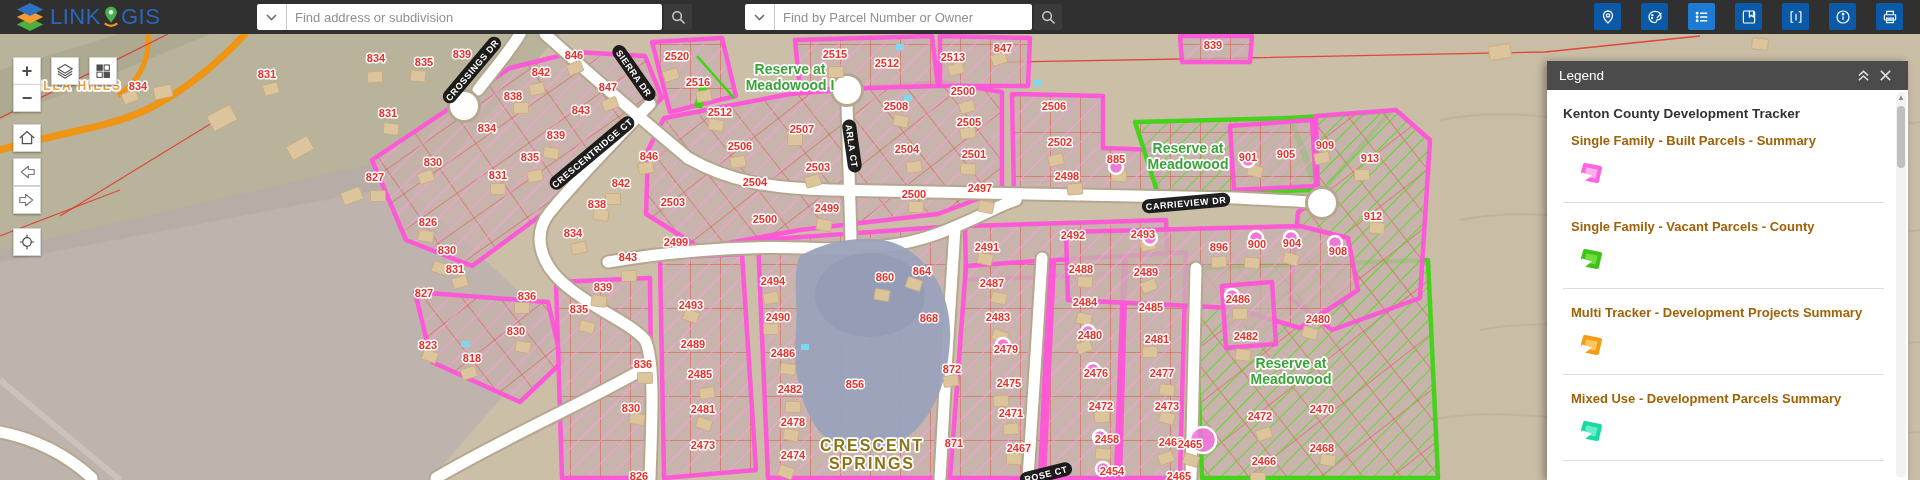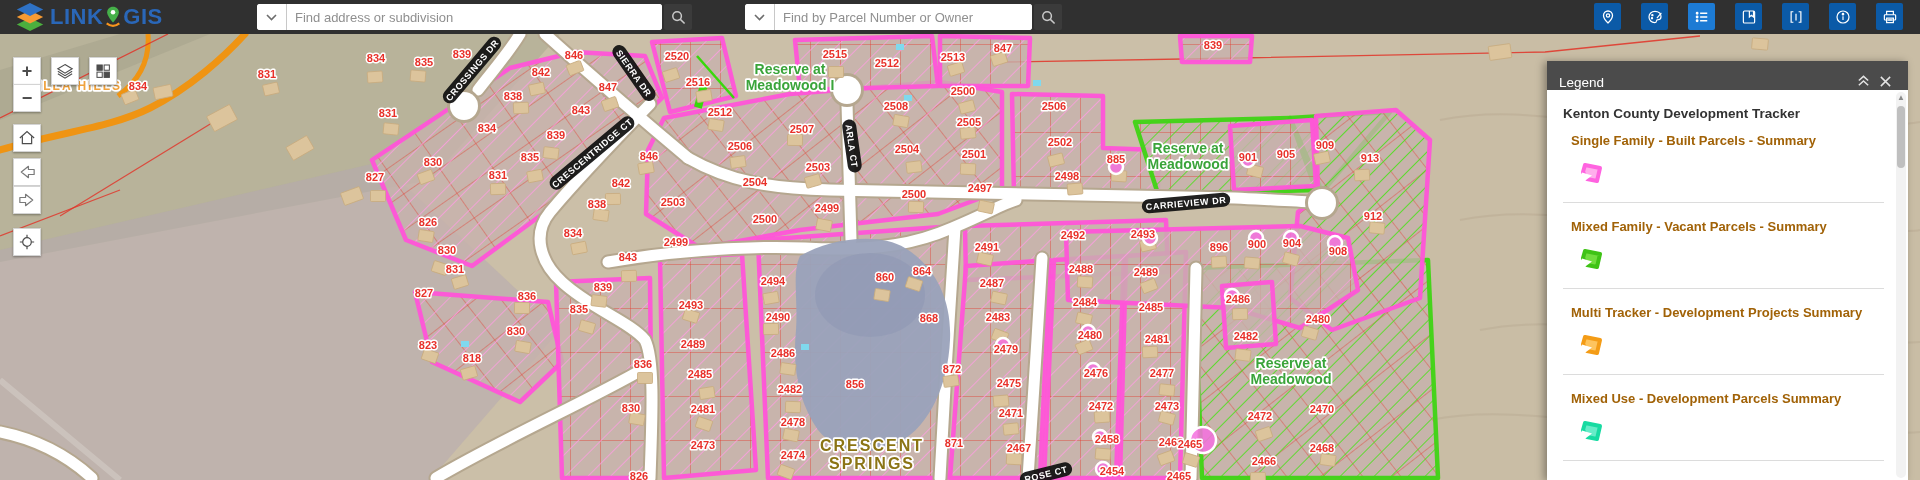--- a/index.html
+++ b/index.html
@@ -1,21 +1,21 @@
 <!DOCTYPE html>
 <html><head>
 <meta charset="utf-8">
 <style>
   html,body{margin:0;padding:0;width:1920px;height:480px;overflow:hidden;background:#2f2f2f;
     font-family:"Liberation Sans",sans-serif;}
   .app{position:relative;width:1920px;height:480px;overflow:hidden;}
   
   .topbar{position:absolute;left:0;top:0;width:1920px;height:34px;background:#303030;z-index:30;}
   .logo{position:absolute;left:10px;top:1px;display:flex;align-items:center;height:32px;}
-  .logo-text{font-weight:bold;font-size:22px;color:#2a67b8;letter-spacing:.5px;display:flex;align-items:flex-end;}
+  .logo-text{font-weight:normal;font-size:22px;color:#2a67b8;letter-spacing:.5px;display:flex;align-items:flex-end;}
   .logo-text svg{margin:0 1px;}
   .search{position:absolute;top:4px;height:26px;display:flex;align-items:stretch;}
   .search .box{display:flex;background:#fff;border-radius:3px;overflow:hidden;flex:1;}
   .search .dd{width:30px;background:#fff;border:none;border-right:1px solid #c8c8c8;cursor:pointer;
     display:flex;align-items:center;justify-content:center;padding:0;}
   .search input{flex:1;border:none;outline:none;font-size:13px;padding:12px 8px;color:#333;
     font-family:"Liberation Sans",sans-serif;}
   .search input::placeholder{color:#8f8f8f;}
   .search .mag{width:28px;margin-left:2px;background:#3b3b3b;border:none;border-radius:2px;cursor:pointer;
     display:flex;align-items:center;justify-content:center;padding:0;}
@@ -32,21 +32,21 @@
   .plabel{font-weight:bold;stroke:#ffffff;stroke-width:3.5px;paint-order:stroke;stroke-linejoin:round;
     font-family:"Liberation Sans",sans-serif;}
   
   .mctl{position:absolute;width:28px;height:28px;background:#fff;border:1px solid #d4d4d4;
     box-shadow:0 1px 2px rgba(0,0,0,.35);display:flex;align-items:center;justify-content:center;
     cursor:pointer;box-sizing:border-box;color:#4d4d4d;font-size:18px;font-weight:bold;z-index:20;}
   
   .legend{position:absolute;left:1547px;top:61px;width:361px;height:419px;background:#fff;z-index:25;
     box-shadow:-3px 1px 8px rgba(0,0,0,.35);overflow:hidden;}
   .lg-head{position:absolute;left:0;top:0;right:0;height:29px;background:#4b4b4b;color:#fff;
-    display:flex;align-items:flex-end;padding:0 12px;font-size:13.5px;}
+    display:flex;align-items:center;padding:0 12px;font-size:13.5px;}
   .lg-head .sp{flex:1;}
   .lg-hbtn{background:none;border:none;cursor:pointer;padding:2px 4px;display:flex;align-items:center;}
   .lg-body{position:absolute;left:0;top:29px;right:14px;bottom:0;padding:0 10px 12px 16px;overflow:hidden;}
   .lg-title{margin-top:16px;font-size:13.5px;font-weight:bold;color:#333;}
   .lg-item{margin-left:8px;}
   .lg-item .lbl{margin-top:12px;font-size:13px;font-weight:bold;color:#a16207;}
   .lg-item .sw{margin:12px 0 16px 8px;height:26px;}
   .lg-sep{border:none;border-top:1px solid #dcdcdc;margin:0 0 16px 0;}
   .lg-scroll{position:absolute;right:2px;top:31px;bottom:2px;width:10px;background:#f2f2f2;border-radius:5px;}
   .lg-thumb{position:absolute;left:1px;top:14px;width:8px;height:62px;background:#bfbfbf;border-radius:4px;cursor:pointer;}
@@ -673,21 +673,21 @@
       <div id="legend-items">
           <div class="lg-item">
             <div class="lbl">Single Family - Built Parcels - Summary</div>
             <div class="sw"><svg width="26" height="26" viewBox="0 0 26 26">
                 <polygon points="6,5 21,8 18,21 8,19 4,12" fill="#ffaeec" stroke="#ff63e0" stroke-width="4" stroke-linejoin="round"></polygon>
                 <polygon points="3,23 13,15.5 3,12.5" fill="#ffffff"></polygon>
               </svg></div>
           </div>
           <hr class="lg-sep">
           <div class="lg-item">
-            <div class="lbl">Mixed Family - Vacant Parcels - Summary</div>
+            <div class="lbl">Single Family - Vacant Parcels - County</div>
             <div class="sw"><svg width="26" height="26" viewBox="0 0 26 26">
                 <polygon points="6,5 21,8 18,21 8,19 4,12" fill="#71dd3e" stroke="#3fc316" stroke-width="4" stroke-linejoin="round"></polygon>
                 <polygon points="3,23 13,15.5 3,12.5" fill="#ffffff"></polygon>
               </svg></div>
           </div>
           <hr class="lg-sep">
           <div class="lg-item">
             <div class="lbl">Multi Tracker - Development Projects Summary</div>
             <div class="sw"><svg width="26" height="26" viewBox="0 0 26 26">
                 <polygon points="6,5 21,8 18,21 8,19 4,12" fill="#fec45e" stroke="#f49c16" stroke-width="4" stroke-linejoin="round"></polygon>

